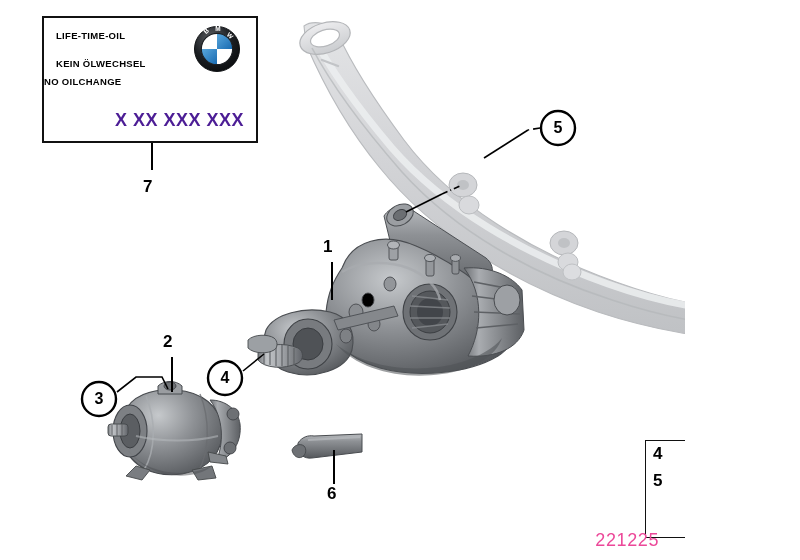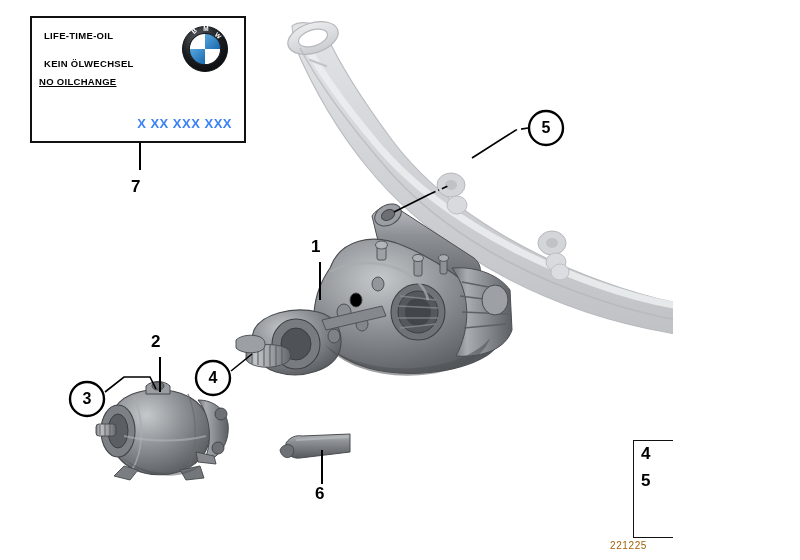--- a/index.html
+++ b/index.html
@@ -9,20 +9,21 @@
   }
   body {
     font-family: "Liberation Sans", sans-serif;
   }
   #page {
     position: relative;
     width: 673px;
     height: 560px;
     background: #ffffff;
     overflow: hidden;
+    margin-left: 12px;
   }
   #page svg.layer {
     position: absolute;
     left: 0;
     top: 0;
     width: 800px;
     height: 560px;
   }
 
   
@@ -39,29 +40,29 @@
   .oil-line {
     position: absolute;
     color: #000000;
     font-weight: bold;
     font-size: 9.5px;
     letter-spacing: 0.3px;
     white-space: nowrap;
   }
   .oil-title  { left: 12px; top: 12px; }
   .oil-de     { left: 12px; top: 40px; }
-  .oil-en     { left: 7px; top: 58px; text-decoration: underline; }
+  .oil-en     { left: 0; top: 58px; }
   .oil-code {
     position: absolute;
     right: 12px;
     bottom: 10px;
     font-weight: bold;
-    font-size: 13px;
+    font-size: 18px;
     letter-spacing: 0.5px;
-    color: #3b82f6;
+    color: #4c1d95;
     white-space: nowrap;
   }
 
   
   .bmw-roundel {
     position: absolute;
     left: 182px;
     top: 26px;
     width: 46px;
     height: 46px;
@@ -115,22 +116,22 @@
     position: absolute;
     font-weight: bold;
     font-size: 17px;
     color: #000000;
     line-height: 1;
   }
   .diagram-no {
     position: absolute;
     right: 26px;
     bottom: 9px;
-    font-size: 10px;
-    color: #a16207;
+    font-size: 18px;
+    color: #ec4899;
     letter-spacing: 0.6px;
   }
 </style>
 </head>
 <body>
 
 <div id="page">
 
   <svg class="layer" viewBox="0 0 800 560">
     <defs>

